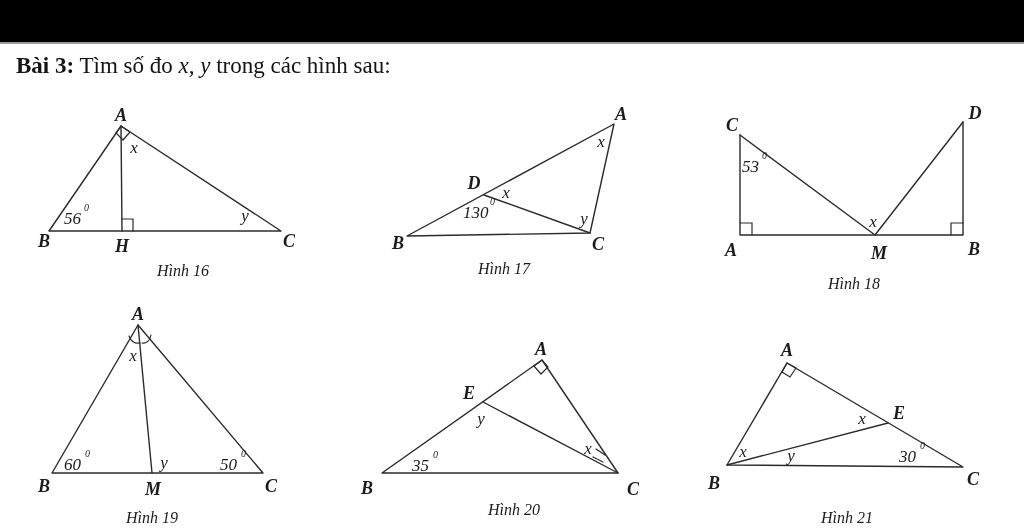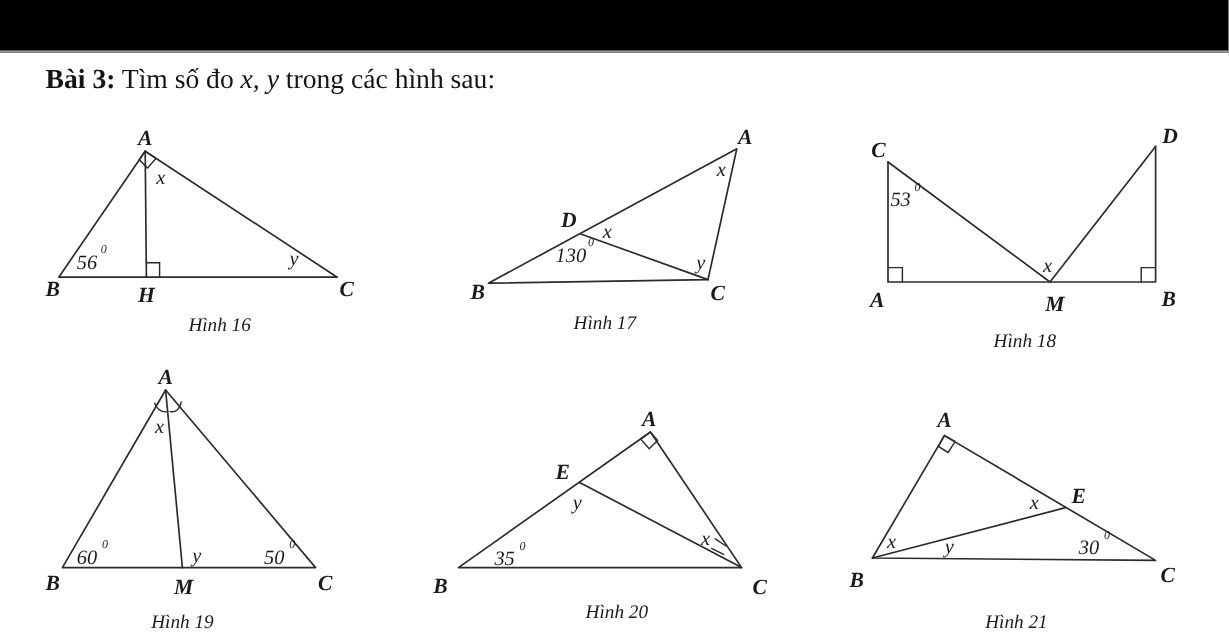--- a/index.html
+++ b/index.html
@@ -1,20 +1,20 @@
 <!DOCTYPE html>
 <html><head>
 <meta charset="utf-8">
 <style>
   html,body{margin:0;padding:0;background:#fff;}
   #page{position:relative;width:1024px;height:529px;background:#ffffff;overflow:hidden;
         font-family:"Liberation Serif",serif;}
   #topbar{position:absolute;left:0;top:0;width:1024px;height:42px;background:#000;
           border-bottom:2px solid #9a9a9a;}
-  #title{position:absolute;left:38px;top:53px;font-size:23px;color:#141414;white-space:pre;}
+  #title{position:absolute;left:16px;top:53px;font-size:23px;color:#141414;white-space:pre;}
   #title .b{font-weight:700;}
   #title .it{font-style:italic;}
   svg{position:absolute;left:0;top:0;}
   .edge{stroke:#2b2b2b;stroke-width:1.4;fill:none;stroke-linecap:round;stroke-linejoin:round;}
   .mark{stroke:#2b2b2b;stroke-width:1.2;fill:none;stroke-linecap:round;}
   .vlabel{font-family:"Liberation Serif",serif;font-style:italic;font-weight:700;
           font-size:18px;fill:#1b1b1b;text-anchor:middle;}
   .alabel{font-family:"Liberation Serif",serif;font-style:italic;font-size:17px;
           fill:#1b1b1b;text-anchor:middle;}
   .num{font-family:"Liberation Serif",serif;font-style:italic;font-size:17px;

